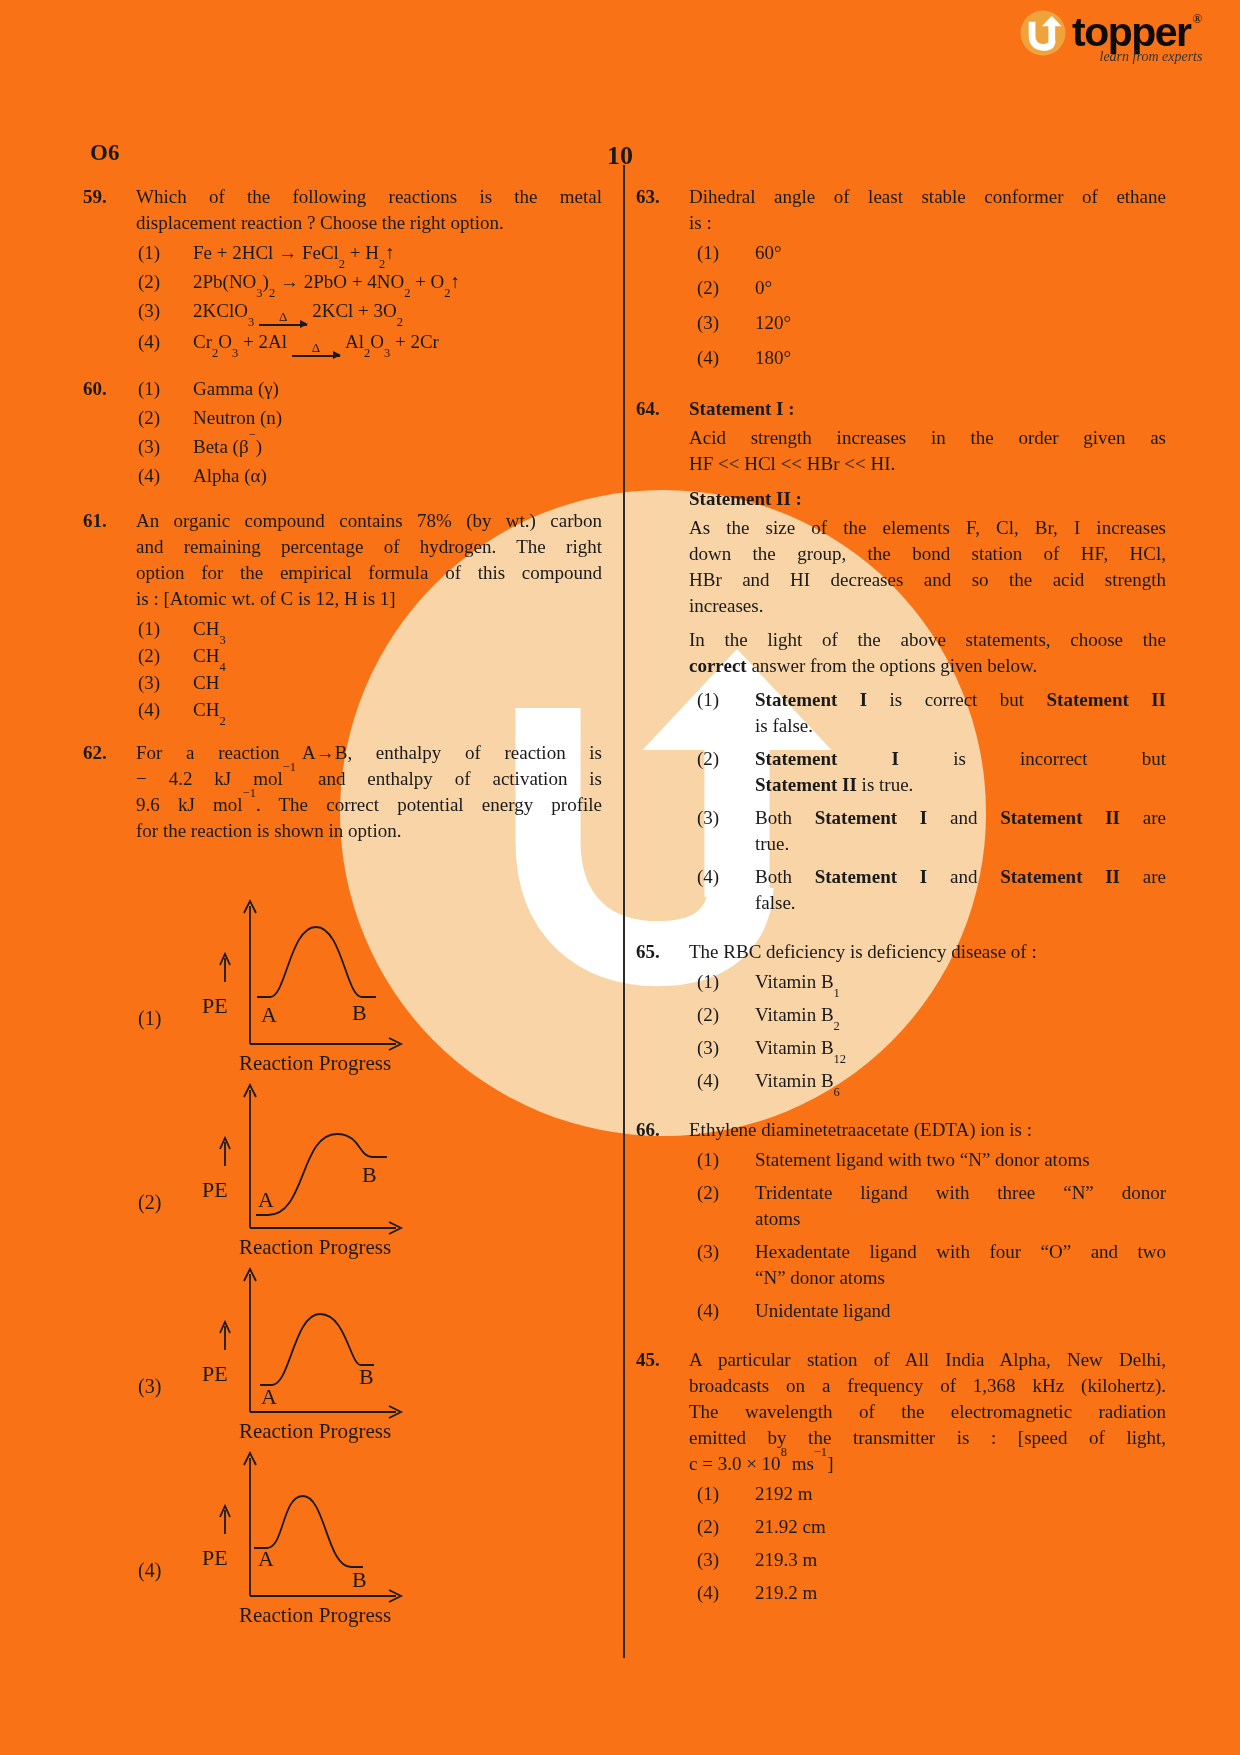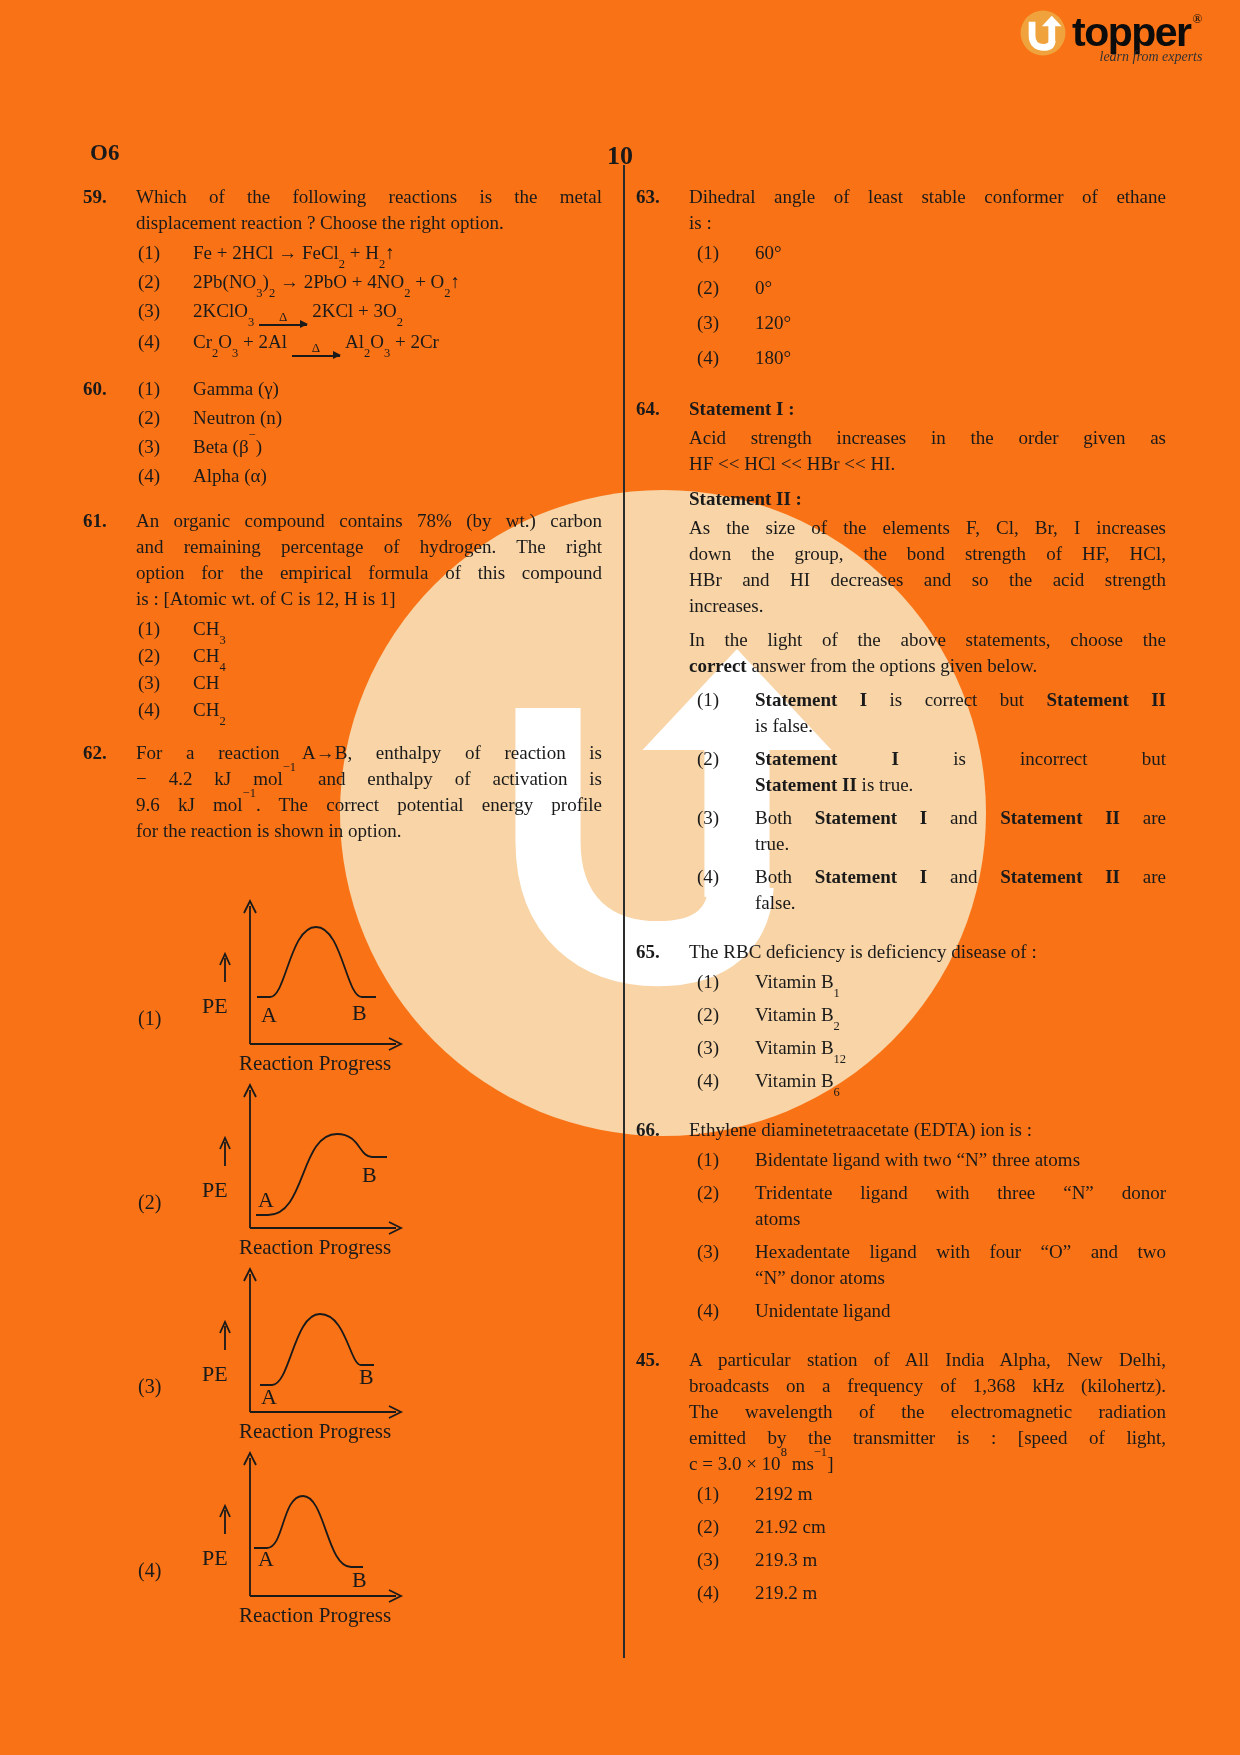--- a/index.html
+++ b/index.html
@@ -260,21 +260,21 @@
           </div>
         </div>
       </div>
 
       <div class="question">
         <div class="qno">64.</div>
         <div class="qbody">
           <div class="st-title" style="margin-top:0;">Statement I :</div>
           <div class="st-body"><span class="jl">Acid strength increases in the order given as</span>HF &lt;&lt; HCl &lt;&lt; HBr &lt;&lt; HI.</div>
           <div class="st-title">Statement II :</div>
-          <div class="st-body"><span class="jl">As the size of the elements F, Cl, Br, I increases</span><span class="jl">down the group, the bond strength of HF, HCl,</span><span class="jl">HBr and HI decreases and so the acid strength</span>increases.</div>
+          <div class="st-body"><span class="jl">As the size of the elements F, Cl, Br, I increases</span><span class="jl">down the group, the bond station of HF, HCl,</span><span class="jl">HBr and HI decreases and so the acid strength</span>increases.</div>
           <div class="st-body"><span class="jl">In the light of the above statements, choose the</span><b>correct</b> answer from the options given below.</div>
           <div class="q64-opts">
             <div class="opt">
               <span class="onum">(1)</span>
               <span class="otext"><span class="jl"><b>Statement I</b> is correct but <b>Statement II</b></span>is false.</span>
             </div>
             <div class="opt">
               <span class="onum">(2)</span>
               <span class="otext"><span class="jl"><b>Statement I</b> is incorrect but</span><b>Statement II</b> is true.</span>
             </div>
@@ -312,21 +312,21 @@
           </div>
         </div>
       </div>
 
       <div class="question">
         <div class="qno">66.</div>
         <div class="qbody">
           <div class="q-text">Ethylene diaminetetraacetate (EDTA) ion is :</div>
           <div class="opt">
             <span class="onum">(1)</span>
-            <span class="otext">Bidentate ligand with two “N” three atoms</span>
+            <span class="otext">Statement ligand with two “N” donor atoms</span>
           </div>
           <div class="opt">
             <span class="onum">(2)</span>
             <span class="otext"><span class="jl">Tridentate ligand with three “N” donor</span>atoms</span>
           </div>
           <div class="opt">
             <span class="onum">(3)</span>
             <span class="otext"><span class="jl">Hexadentate ligand with four “O” and two</span>“N” donor atoms</span>
           </div>
           <div class="opt">

